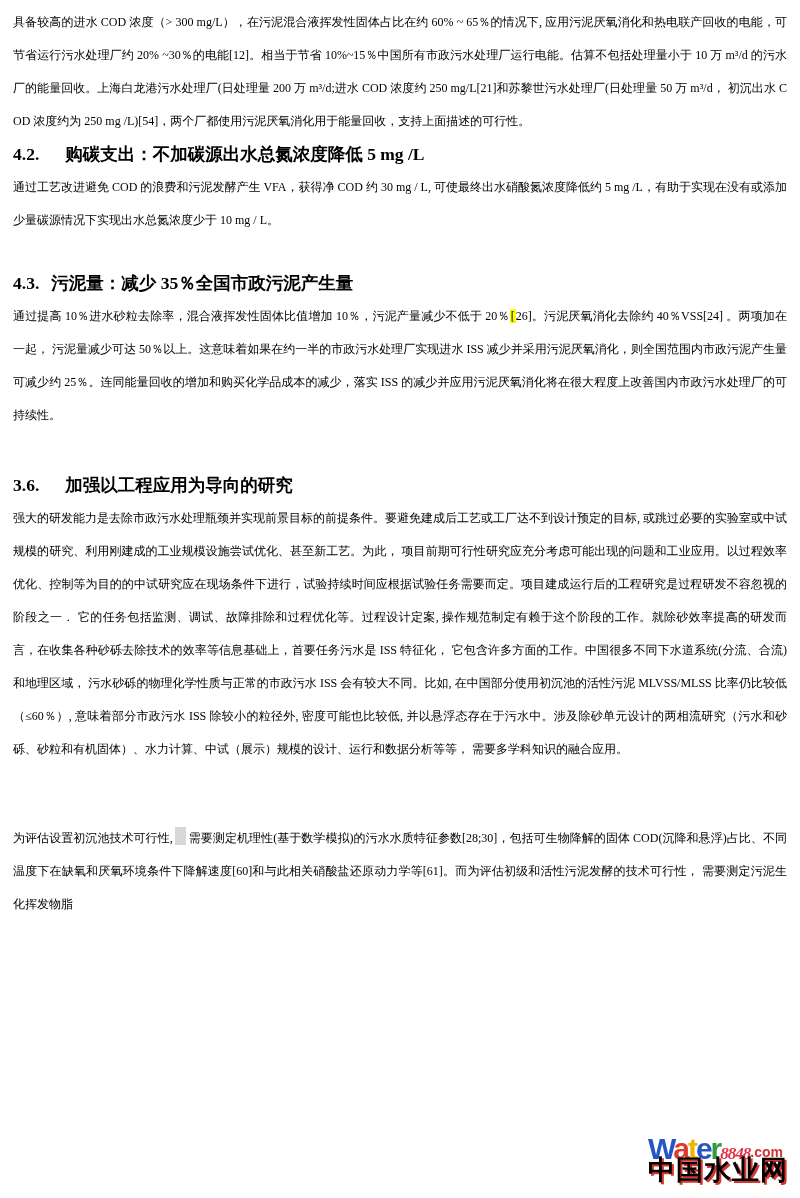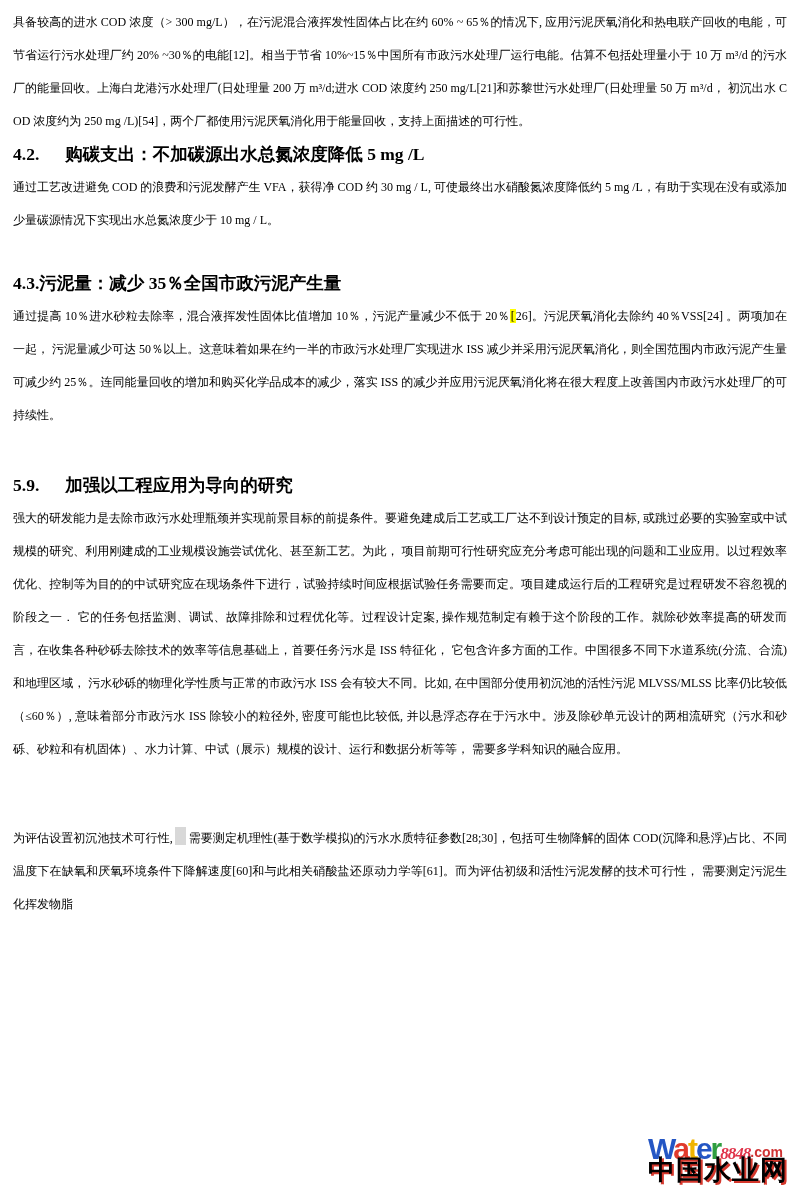--- a/index.html
+++ b/index.html
@@ -29,21 +29,21 @@
     font-size:17.5px;
     line-height:33px;
     font-weight:bold;
     margin:0;
   }
   .h42 { }
   .h43 { margin-top:30px; }
   .h44 { margin-top:37px; }
   .p-final { margin-top:56px; }
   .gap-wide   { margin-right:26px; }
-  .gap-narrow { }
+  .gap-narrow { margin-right:12px; }
   .hl-yellow { padding:0 1px; }
   .hl-space {
     display:inline-block;
     width:11px; height:18px;
     vertical-align:-3px;
     margin:0 3px 0 2px;
   }
   
   .watermark {
     position:absolute; left:648px; top:1134px;
@@ -88,21 +88,21 @@
 <div class="page">
 
   <p class="body-text">具备较高的进水 COD 浓度（&gt; 300 mg/L），在污泥混合液挥发性固体占比在约 60% ~ 65％的情况下, 应用污泥厌氧消化和热电联产回收的电能，可节省运行污水处理厂约 20% ~30％的电能[12]。相当于节省 10%~15％中国所有市政污水处理厂运行电能。估算不包括处理量小于 10 万 m³/d 的污水厂的能量回收。上海白龙港污水处理厂(日处理量 200 万 m³/d;进水 COD 浓度约 250 mg/L[21]和苏黎世污水处理厂(日处理量 50 万 m³/d， 初沉出水 COD 浓度约为 250 mg /L)[54]，两个厂都使用污泥厌氧消化用于能量回收，支持上面描述的可行性。</p>
 
   <h3 class="heading h42"><span class="gap-wide">4.2.</span><span>购碳支出：不加碳源出水总氮浓度降低 5 mg /L</span></h3>
   <p class="body-text">通过工艺改进避免 COD 的浪费和污泥发酵产生 VFA，获得净 COD 约 30 mg / L, 可使最终出水硝酸氮浓度降低约 5 mg /L，有助于实现在没有或添加少量碳源情况下实现出水总氮浓度少于 10 mg / L。</p>
 
   <h3 class="heading h43"><span class="gap-narrow">4.3.</span><span>污泥量：减少 35％全国市政污泥产生量</span></h3>
   <p class="body-text"><span>通过提高 10％进水砂粒去除率，混合液挥发性固体比值增加 10％，污泥产量减少不低于 20％</span><span class="hl-yellow" style="background-color: rgb(255, 255, 0);">[</span><span>26]。污泥厌氧消化去除约 40％VSS[24] 。两项加在一起， 污泥量减少可达 50％以上。这意味着如果在约一半的市政污水处理厂实现进水 ISS 减少并采用污泥厌氧消化，则全国范围内市政污泥产生量可减少约 25％。连同能量回收的增加和购买化学品成本的减少，落实 ISS 的减少并应用污泥厌氧消化将在很大程度上改善国内市政污水处理厂的可持续性。</span></p>
 
-  <h3 class="heading h44"><span class="gap-wide">5.9.</span><span>加强以工程应用为导向的研究</span></h3>
+  <h3 class="heading h44"><span class="gap-wide">3.6.</span><span>加强以工程应用为导向的研究</span></h3>
   <p class="body-text">强大的研发能力是去除市政污水处理瓶颈并实现前景目标的前提条件。要避免建成后工艺或工厂达不到设计预定的目标, 或跳过必要的实验室或中试规模的研究、利用刚建成的工业规模设施尝试优化、甚至新工艺。为此， 项目前期可行性研究应充分考虑可能出现的问题和工业应用。以过程效率优化、控制等为目的的中试研究应在现场条件下进行，试验持续时间应根据试验任务需要而定。项目建成运行后的工程研究是过程研发不容忽视的阶段之一． 它的任务包括监测、调试、故障排除和过程优化等。过程设计定案, 操作规范制定有赖于这个阶段的工作。就除砂效率提高的研发而言，在收集各种砂砾去除技术的效率等信息基础上，首要任务污水是 ISS 特征化， 它包含许多方面的工作。中国很多不同下水道系统(分流、合流)和地理区域， 污水砂砾的物理化学性质与正常的市政污水 ISS 会有较大不同。比如, 在中国部分使用初沉池的活性污泥 MLVSS/MLSS 比率仍比较低（≤60％）, 意味着部分市政污水 ISS 除较小的粒径外, 密度可能也比较低, 并以悬浮态存在于污水中。涉及除砂单元设计的两相流研究（污水和砂砾、砂粒和有机固体）、水力计算、中试（展示）规模的设计、运行和数据分析等等， 需要多学科知识的融合应用。</p>
 
   <p class="body-text p-final"><span>为评估设置初沉池技术可行性,</span><span class="hl-space" style="background-color: rgb(216, 216, 216);"></span><span>需要测定机理性(基于数学模拟)的污水水质特征参数[28;30]，包括可生物降解的固体 COD(沉降和悬浮)占比、不同温度下在缺氧和厌氧环境条件下降解速度[60]和与此相关硝酸盐还原动力学等[61]。而为评估初级和活性污泥发酵的技术可行性， 需要测定污泥生化挥发物脂</span></p>
 
 </div>
 
 <div class="watermark">
   <div class="wm-line1">
     <span class="wm-letter" style="color: rgb(36, 86, 196);">W</span><span class="wm-letter" style="color: rgb(224, 58, 44);">a</span><span class="wm-letter" style="color: rgb(240, 180, 0);">t</span><span class="wm-letter" style="color: rgb(36, 86, 196);">e</span><span class="wm-letter" style="color: rgb(47, 158, 63);">r</span><span class="wm-num" style="color: rgb(224, 51, 74);">8848</span><span class="wm-com" style="color: rgb(207, 51, 51);">.com</span>
   </div>

